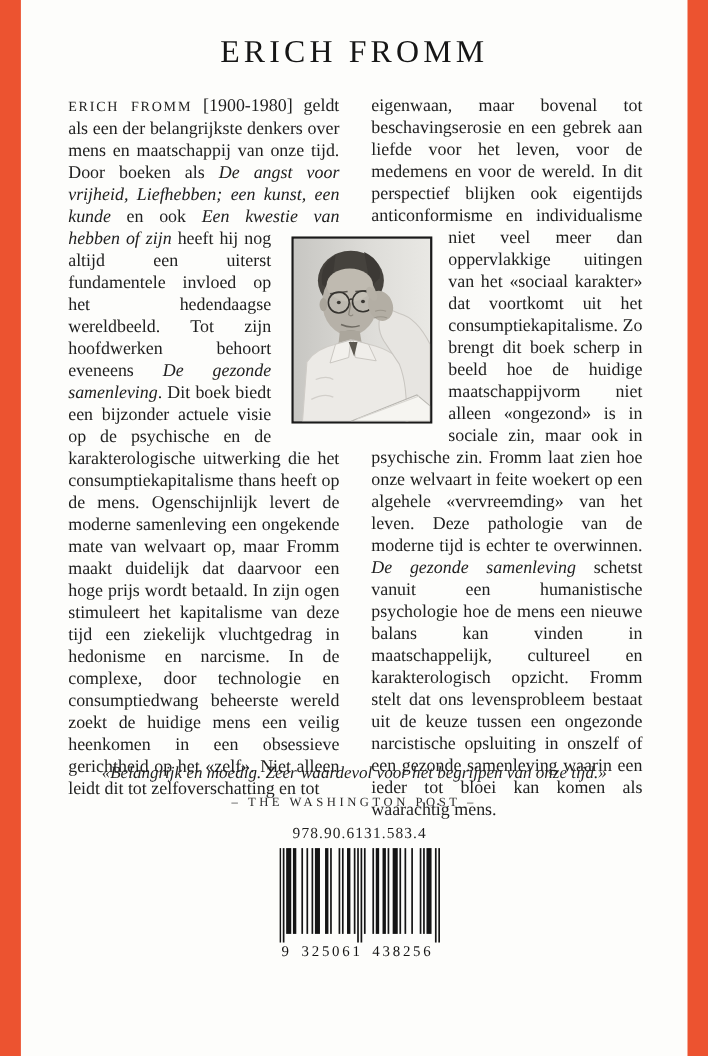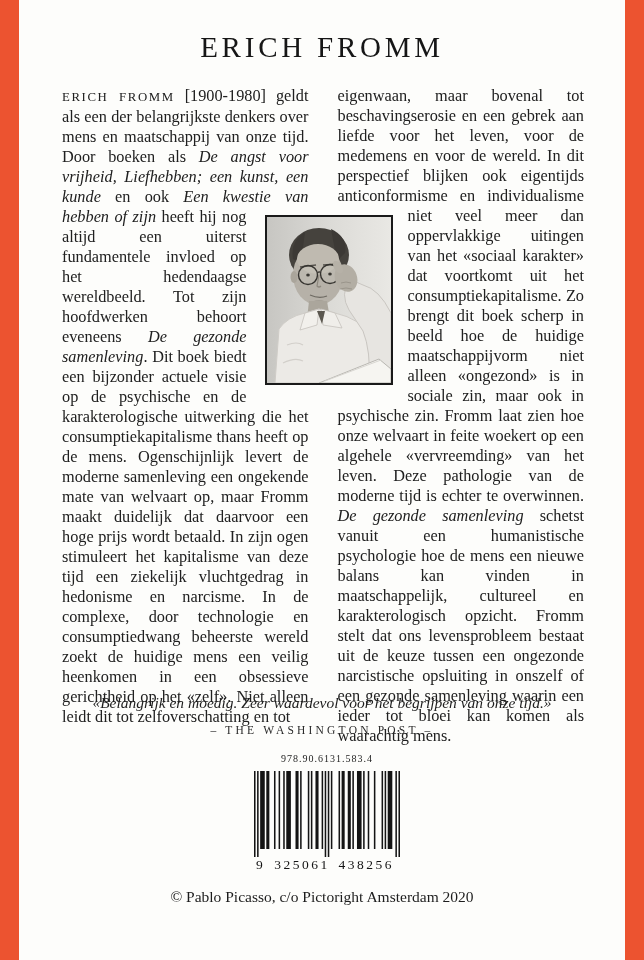--- a/index.html
+++ b/index.html
@@ -37,21 +37,21 @@
     position:absolute;left:265px;top:215px;width:124px;height:166px;
     margin:0;border:2px solid #1a1a1a;background:#d8d7d3;
   }
   .photo svg{display:block;width:124px;height:166px;}
 
   .quote-block{position:absolute;left:19px;width:606px;top:682px;text-align:center;}
   .quote{margin:11px;font-style:italic;font-size:15.5px;color:#1e1e1e;line-height:20px;}
   .quote-src{margin:6px 0 15px 0;font-size:11.5px;letter-spacing:3.2px;color:#2a2a2a;}
 
   .barcode-block{position:absolute;left:252px;top:750px;width:150px;text-align:center;}
-  .isbn-top{font-size:10px;letter-spacing:1px;color:#1d1d1d;line-height:18px;}
+  .isbn-top{font-size:14px;letter-spacing:1px;color:#1d1d1d;line-height:18px;}
   .barcode-bars{display:block;width:146px;height:86px;margin:3px auto 0 auto;}
   .barcode-digits{
     display:flex;justify-content:space-between;align-items:flex-start;
     padding:0 8px 0 4px;margin-top:0;
     font-size:13.5px;color:#141414;line-height:15px;
   }
   .barcode-digits span{letter-spacing:2.5px;}
 
   .credits{position:absolute;left:19px;width:606px;top:884px;text-align:center;
     font-size:15.5px;line-height:25px;color:#1d1d1d;}
@@ -153,16 +153,15 @@
         <rect x="94" y="0" width="1" height="86" fill="#141414"></rect>
       </svg>
     <div class="barcode-digits">
       <span>9</span>
       <span>325061</span>
       <span>438256</span>
     </div>
   </div>
 
   <div class="credits">
-    <p>© Pablo Picasso, c/o Pictoright Amsterdam 2020</p>
   </div>
 
 </div>
 
 </body></html>

